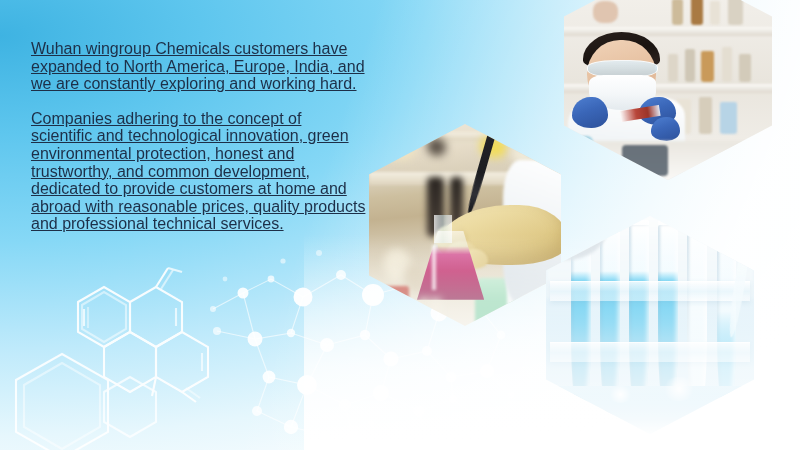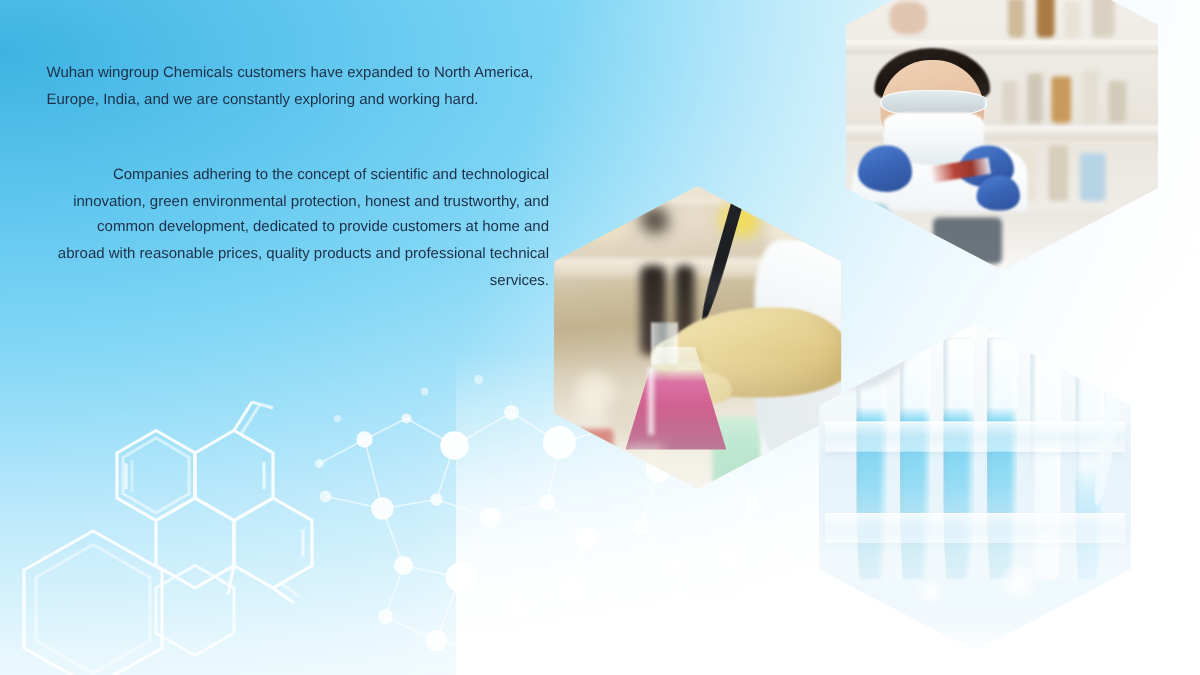--- a/index.html
+++ b/index.html
@@ -72,25 +72,26 @@
 
   .slide-title {
     font-size: 19.5px;
     font-weight: bold;
     color: #16233c;
     letter-spacing: 0.1px;
     margin-bottom: 22px;
   }
 
   .body-para {
-    font-size: 10px;
+    font-size: 16px;
     line-height: 17.6px;
     color: #1d2f48;
-  }
-  .body-para + .body-para { margin-top: 33px; text-align: right; }
+    text-decoration: underline;
+  }
+  .body-para + .body-para { margin-top: 17px; }
 
   
   .hex {
     position: absolute;
     overflow: hidden;
     -webkit-clip-path: polygon(50% 0%, 100% 25%, 100% 75%, 50% 100%, 0% 75%, 0% 25%);
     clip-path: polygon(50% 0%, 100% 25%, 100% 75%, 50% 100%, 0% 75%, 0% 25%);
   }
 
   

